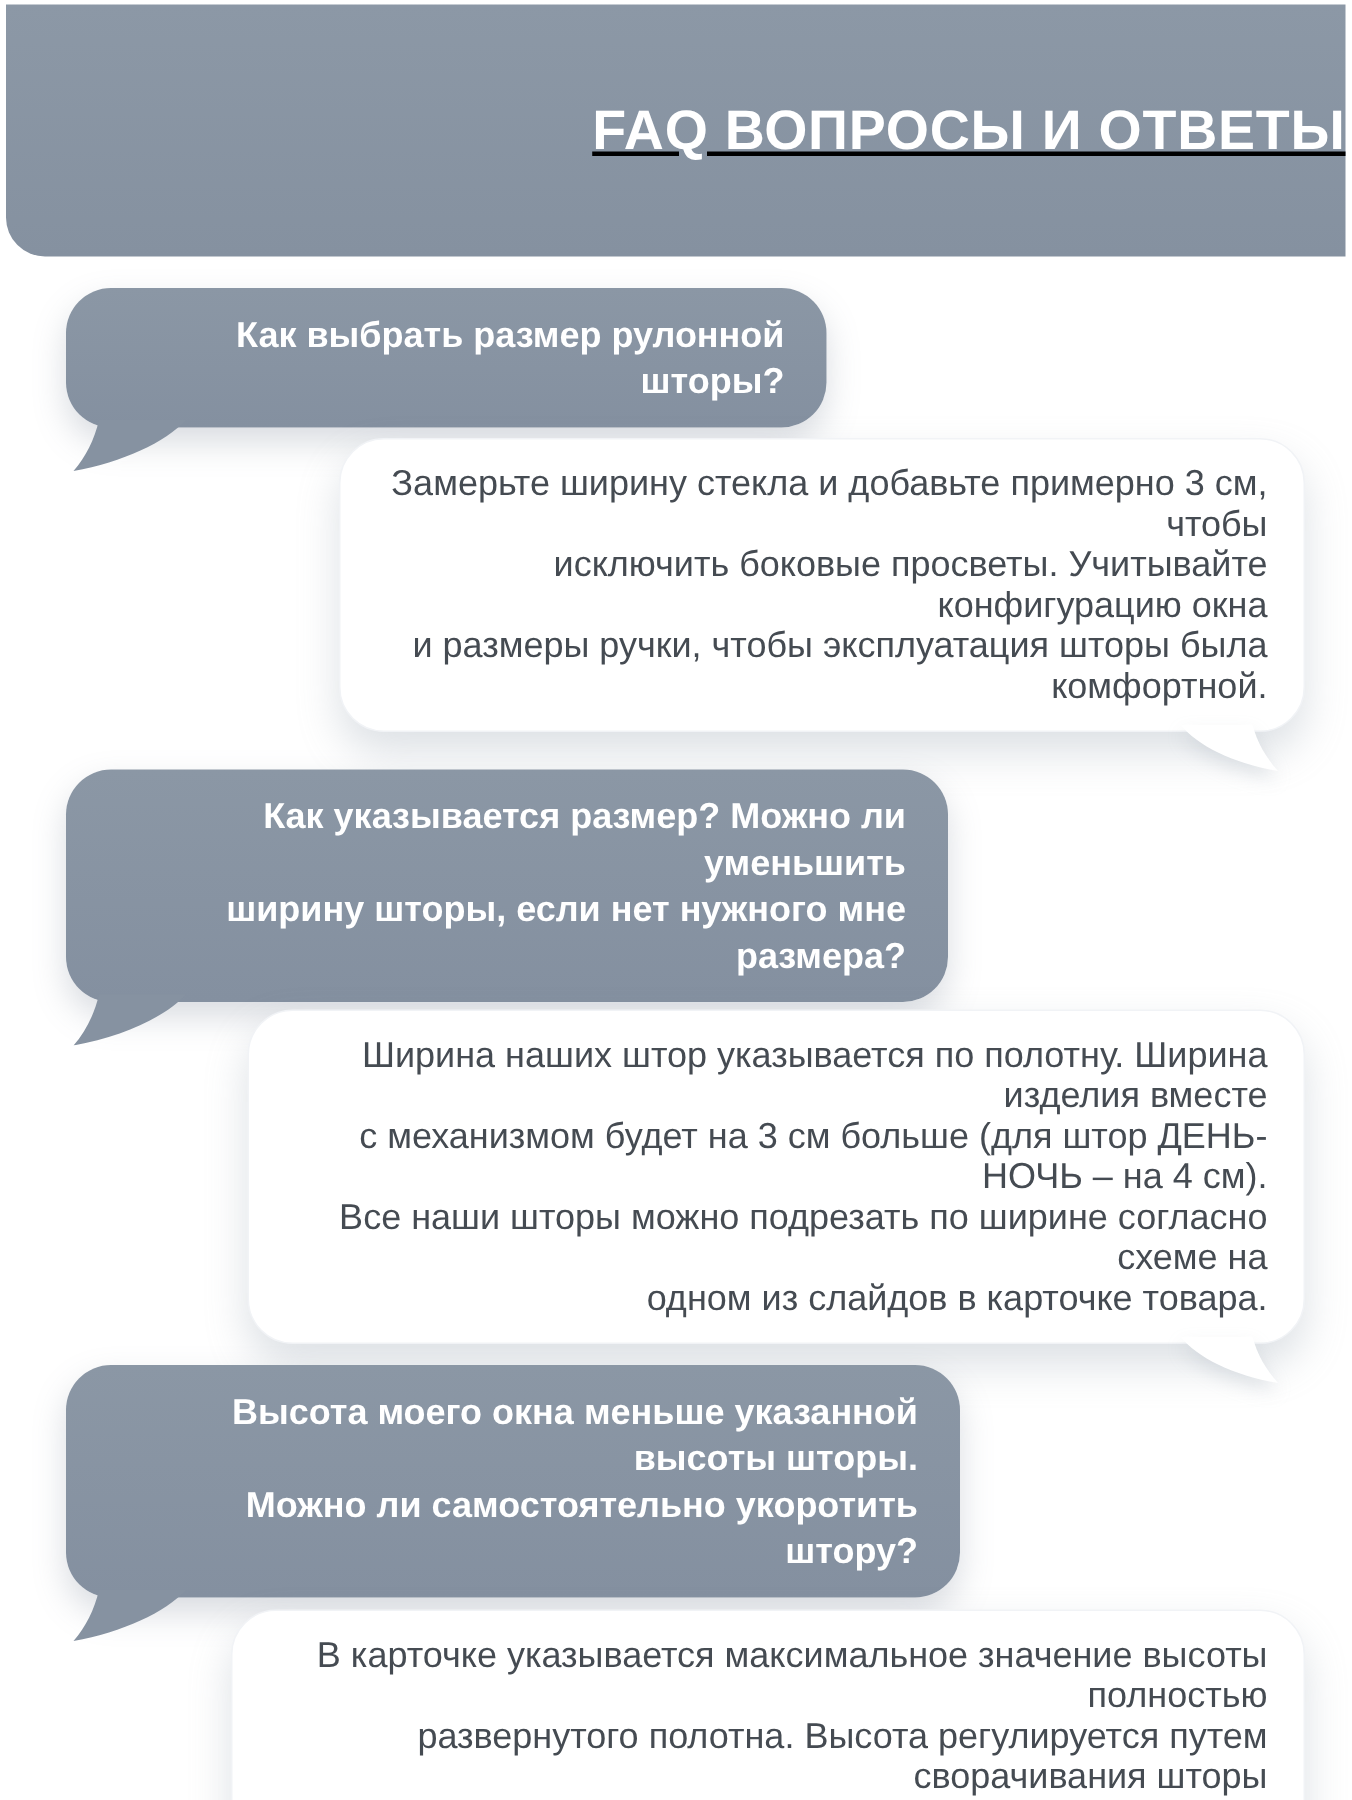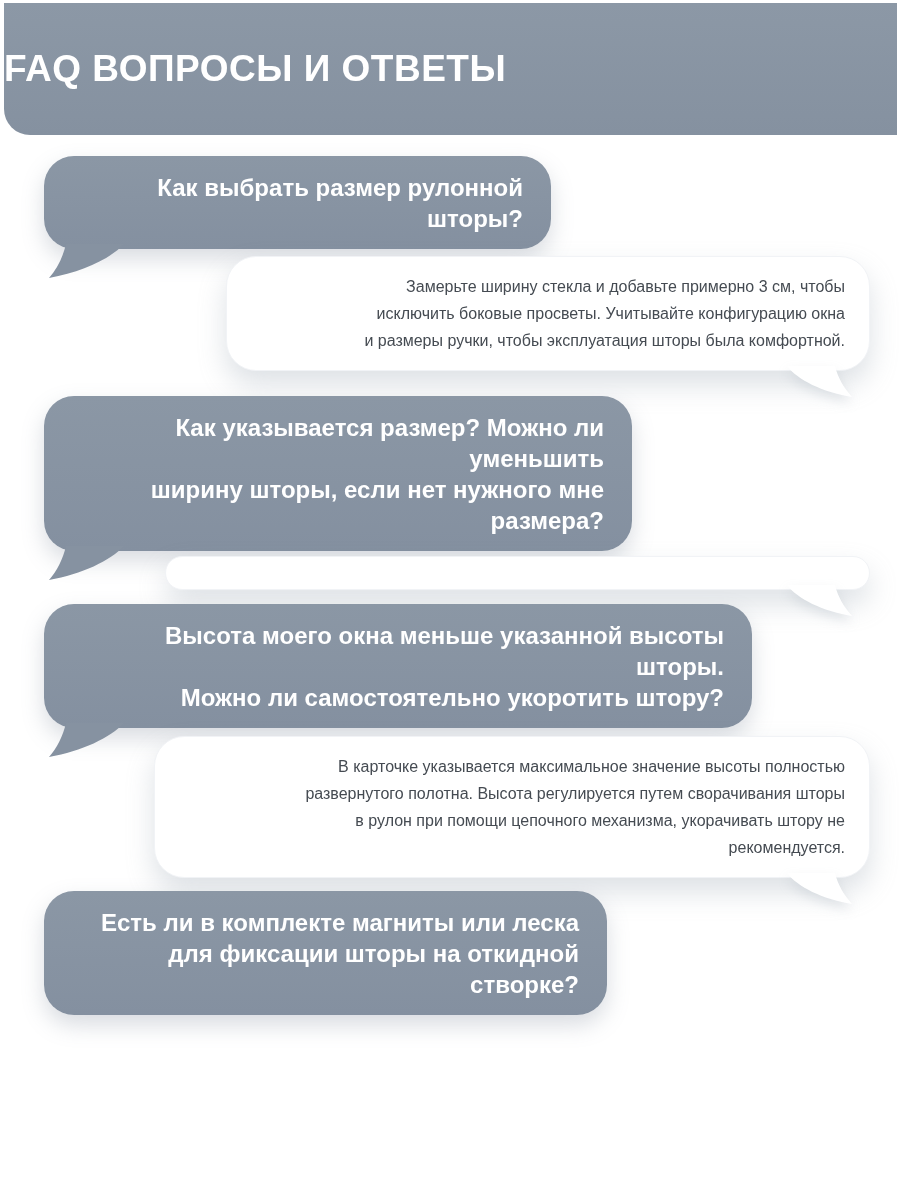--- a/index.html
+++ b/index.html
@@ -8,26 +8,27 @@
     font-family:"Liberation Sans","DejaVu Sans",sans-serif;
     background:#ffffff;
     overflow:hidden;
     position:relative;
   }
   .page { width:901px; height:1200px; position:relative; }
 
   
   .header {
     margin:3px 4px 0 4px;
-    height:132px;
+    height:168px;
     background:linear-gradient(180deg,#8c98a6 0%,#8591a0 100%);
     border-radius:0 0 0 26px;
     display:flex;
     align-items:center;
-    justify-content:flex-start;
+    justify-content:flex-end;
+    text-decoration:underline;
   }
   .header h1 {
     color:#ffffff;
     font-size:37px;
     font-weight:700;
     letter-spacing:0.5px;
     white-space:nowrap;
   }
 
   
@@ -50,37 +51,37 @@
   .answer {
     background:#ffffff;
     color:#454b52;
     margin-left:auto;
     margin-right:31px;
     padding:16px 24px 16px 22px;
     border:1px solid #f1f3f6;
     box-shadow:0 14px 28px rgba(142,154,170,0.30);
   }
   .answer p {
-    font-size:16px;
+    font-size:24px;
     line-height:27px;
     white-space:pre-line;
   }
 
   
   .tail { position:absolute; }
   .tail-q { left:2px; bottom:-29px; width:86px; height:34px; }
   .tail-a { right:14px; bottom:-27px; width:74px; height:31px;
             filter:drop-shadow(0 6px 6px rgba(142,154,170,0.22)); }
 
   
   .q1 { margin-top:21px; width:507px; }
   .a1 { margin-top:7px;  width:644px; }
   .q2 { margin-top:25px; width:588px; }
   .a2 { margin-top:5px;  width:705px; }
-  .q3 { margin-top:14px; width:708px; }
+  .q3 { margin-top:14px; width:596px; }
   .a3 { margin-top:8px;  width:716px; }
   .q4 { margin-top:13px; width:563px; }
 </style>
 </head>
 <body>
 
 <div class="page">
 
   <header class="header">
     <h1>FAQ ВОПРОСЫ И ОТВЕТЫ</h1>
@@ -104,20 +105,24 @@
     </div>
 
     <div class="bubble question q2">
       <p>Как указывается размер? Можно ли уменьшить
 ширину шторы, если нет нужного мне размера?</p>
       <svg class="tail tail-q" viewBox="0 0 86 34">
         <path d="M20 0 H78 C64 15 36 28 3 34 C11 25 17 13 20 0 Z" fill="#8692a1"></path>
       </svg>
     </div>
     <div class="bubble answer a2">
+      <p>Ширина наших штор указывается по полотну. Ширина изделия вместе
+с механизмом будет на 3 см больше (для штор ДЕНЬ-НОЧЬ – на 4 см).
+Все наши шторы можно подрезать по ширине согласно схеме на
+одном из слайдов в карточке товара.</p>
       <svg class="tail tail-a" viewBox="0 0 74 31">
         <path d="M54 0 H6 C17 14 41 26 71 31 C63 22 57 12 54 0 Z" fill="#ffffff"></path>
       </svg>
     </div>
 
     <div class="bubble question q3">
       <p>Высота моего окна меньше указанной высоты шторы.
 Можно ли самостоятельно укоротить штору?</p>
       <svg class="tail tail-q" viewBox="0 0 86 34">
         <path d="M20 0 H78 C64 15 36 28 3 34 C11 25 17 13 20 0 Z" fill="#8692a1"></path>

